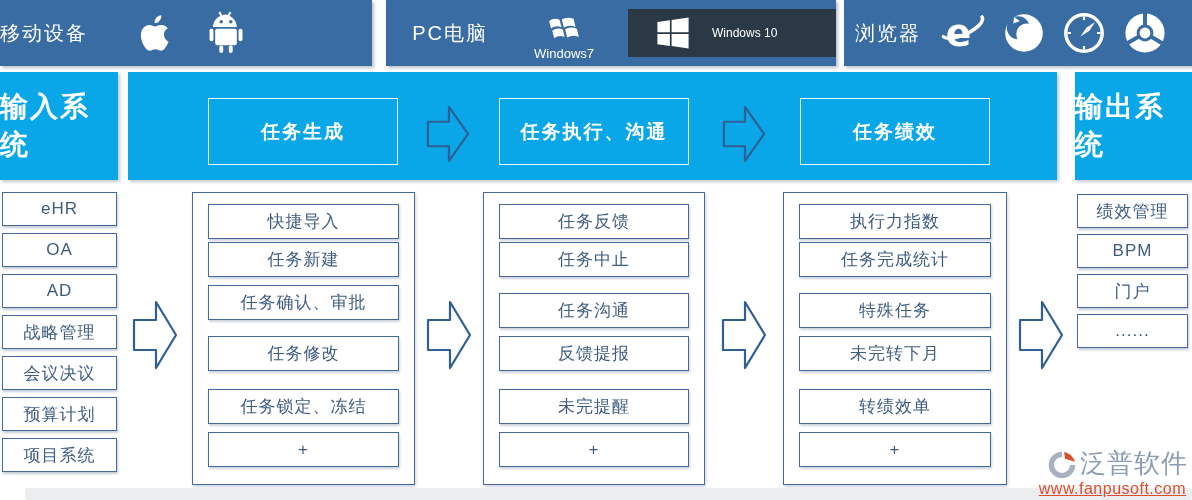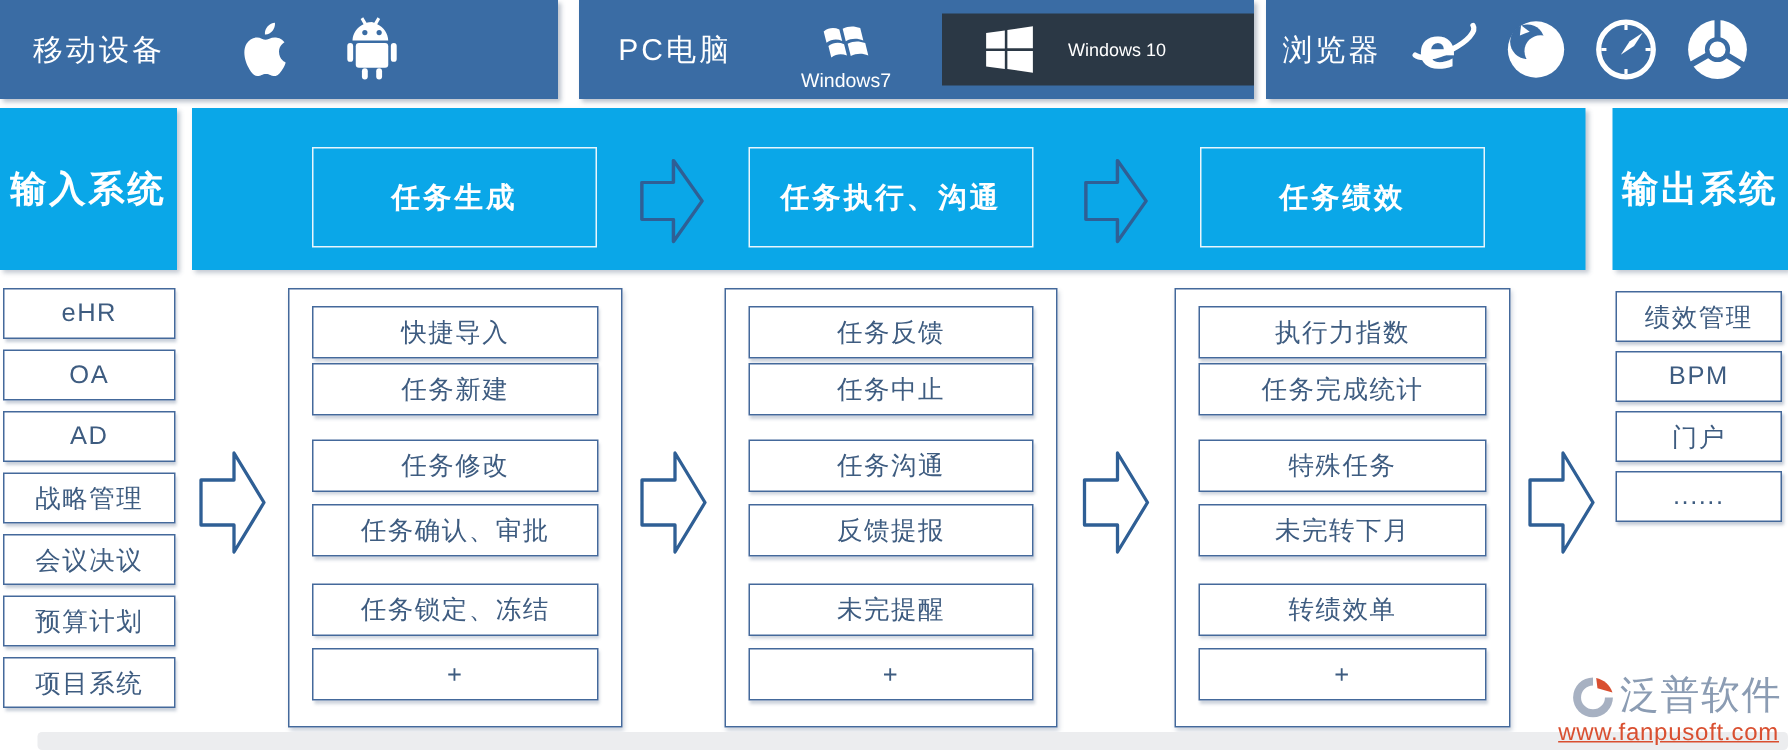--- a/index.html
+++ b/index.html
@@ -15,35 +15,35 @@
   }
   *{margin:0;padding:0;box-sizing:border-box;}
   body{background:#fff;font-family:"Liberation Sans","DejaVu Sans",sans-serif;}
   .canvas{position:relative;width:1192px;height:500px;background:#fff;overflow:hidden;}
 
   
   .bar-section{position:absolute;top:0;height:66px;background:var(--top-bar-bg);
     display:flex;align-items:center;color:#fff;
     box-shadow:2px 2px 3px rgba(60,80,110,.35);}
   .bar-label{font-size:20px;letter-spacing:2px;white-space:nowrap;}
-  .s1{left:0;width:372px;padding-left:22px;}
+  .s1{left:0;width:372px;}
   .s2{left:386px;width:450px;padding-left:14px;justify-content:flex-end;}
   .s3{left:844px;width:348px;padding-left:11px;}
   .bar-icon{display:inline-block;line-height:0;}
   .win7-group{display:flex;flex-direction:column;align-items:center;margin-left:46px;margin-top:4px;}
   .win7-caption{font-size:13px;color:#fff;margin-top:-2px;}
   .win10-badge{margin-left:34px;width:208px;height:48px;background:var(--win10-badge-bg);
     display:flex;align-items:center;padding-left:28px;}
   .win10-label{font-size:12px;color:#fff;margin-left:22px;white-space:nowrap;}
 
   
   .flow-block{position:absolute;top:72px;height:108px;background:var(--flow-bg);
     box-shadow:2px 2px 3px rgba(60,80,110,.3);}
   .flow-side{display:flex;align-items:center;justify-content:center;
-    color:#fff;font-size:24px;font-weight:bold;letter-spacing:2px;}
+    color:#fff;font-size:28px;font-weight:bold;letter-spacing:2px;}
   .hdr-input{left:0;width:118px;}
   .hdr-mid{left:128px;width:929px;}
   .hdr-output{left:1075px;width:117px;}
   .stage-box{position:absolute;top:98px;width:190px;height:67px;
     border:1px solid rgba(255,255,255,.9);
     display:flex;align-items:center;justify-content:center;
     color:#fff;font-size:19px;font-weight:bold;letter-spacing:2px;white-space:nowrap;}
   .stage-1{left:208px;justify-content:center;}
   .stage-2{left:499px;}
   .stage-3{left:800px;}
@@ -236,25 +236,25 @@
     <polygon points="2,24 24,24 24,6 44,39 24,72 24,54 2,54" fill="none" style="stroke:var(--arrow-stroke)" stroke-width="2.2" stroke-linejoin="round"></polygon>
   </svg>
 
   <div class="stage-col col-1">
     <div class="stage-item mt-a">
         <span>快捷导入</span>
       </div>
     <div class="stage-item mt-b">
         <span>任务新建</span>
       </div>
+    <div class="stage-item mt-d">
+        <span>任务确认、审批</span>
+      </div>
     <div class="stage-item mt-c">
         <span>任务修改</span>
-      </div>
-    <div class="stage-item mt-d">
-        <span>任务确认、审批</span>
       </div>
     <div class="stage-item mt-e">
         <span>任务锁定、冻结</span>
       </div>
     <div class="stage-item mt-d">
         <span>+</span>
       </div>
   </div>
 
   <div class="stage-col col-2">

